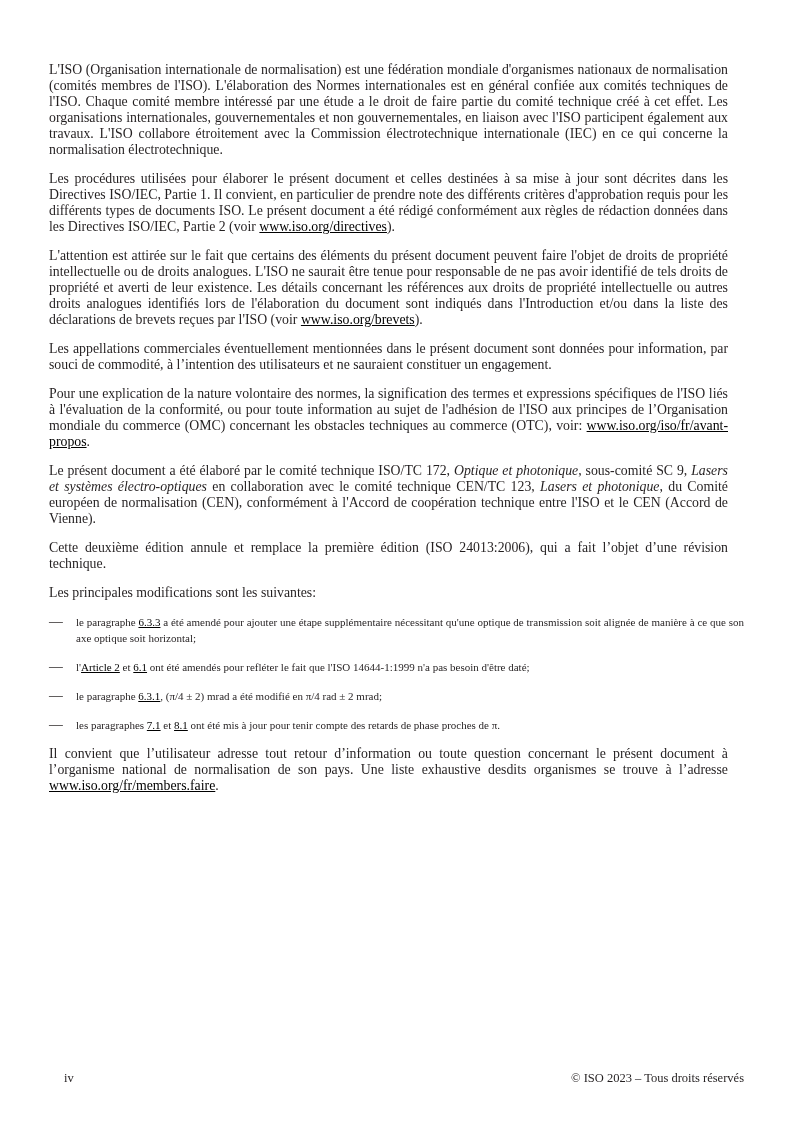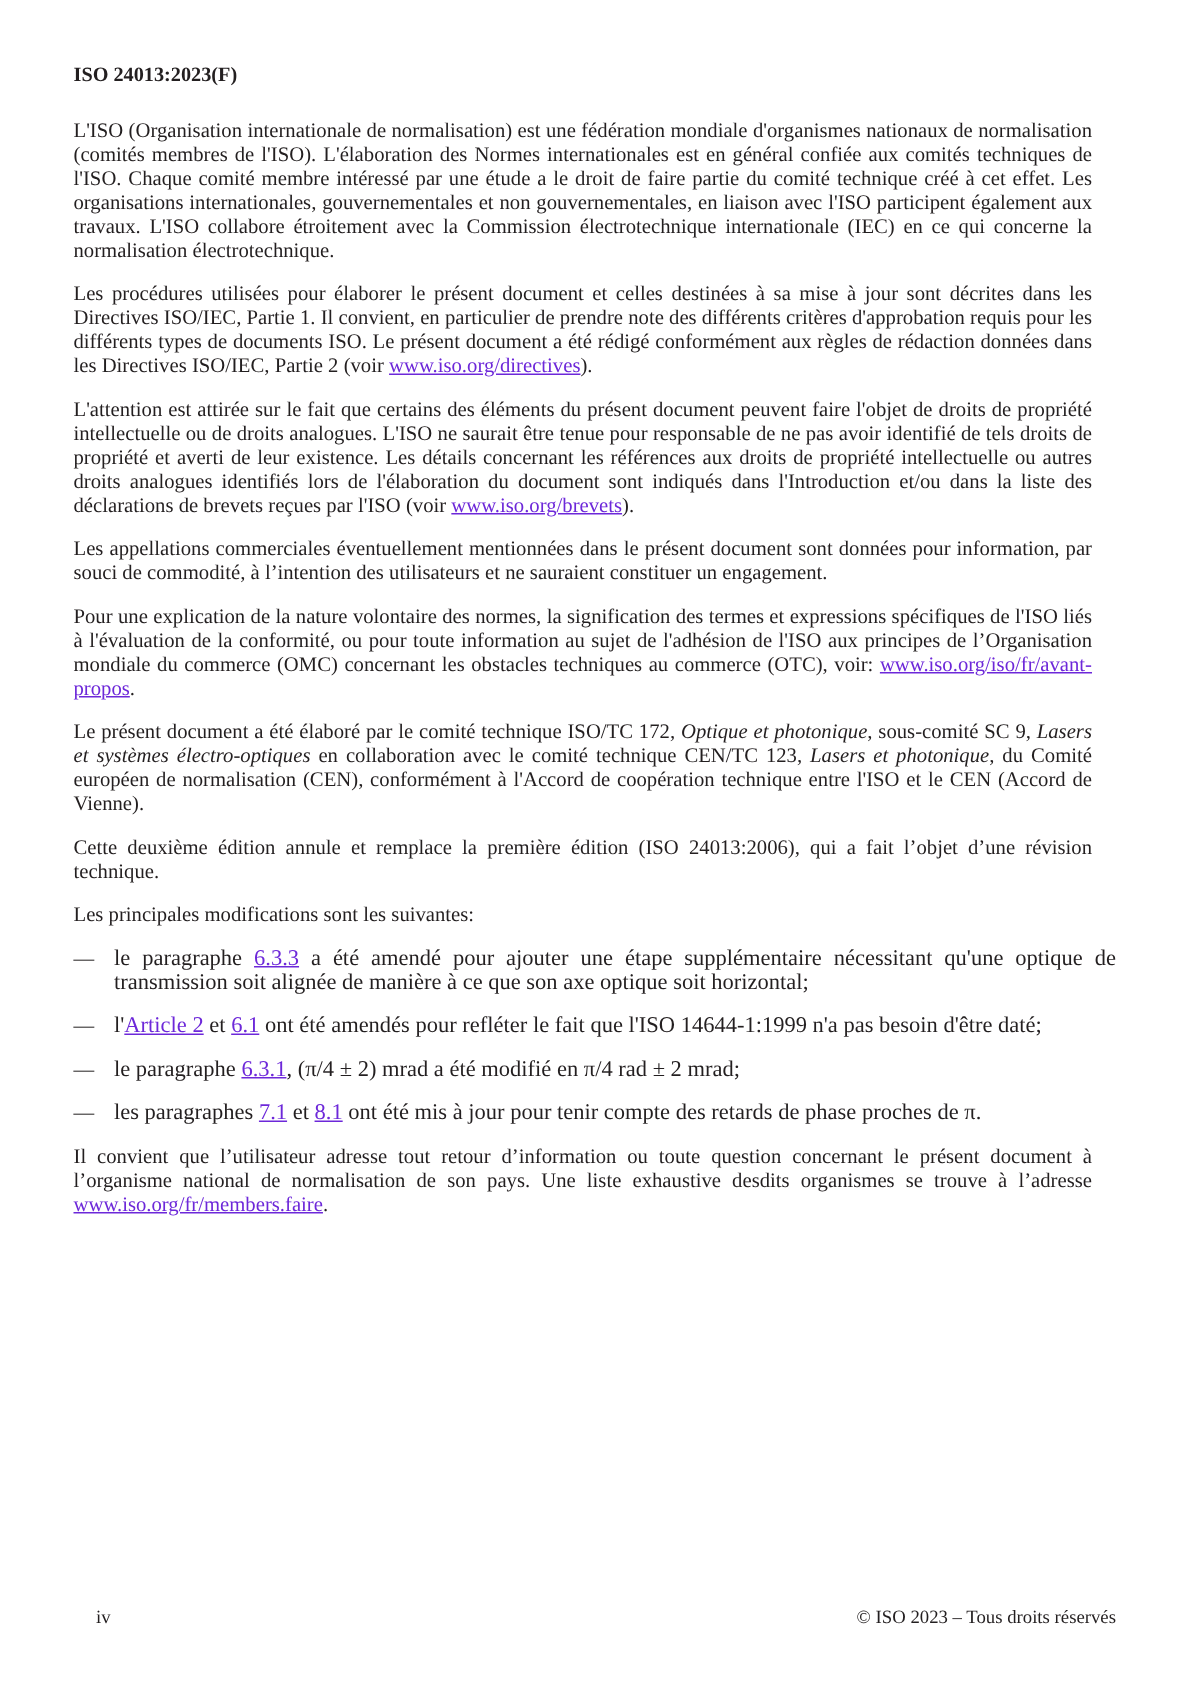--- a/index.html
+++ b/index.html
@@ -45,47 +45,46 @@
     display: flex;
     margin: 0 0 13px 0;
   }
   .content .li .dash {
     flex: 0 0 27px;
     font-size: 13.8px;
     line-height: 16px;
   }
   .content .li p.li-text {
     flex: 1 1 auto;
-    font-size: 15px;
+    font-size: 11px;
     line-height: 16px;
     text-align: justify;
     margin: 0;
   }
   a.link {
-    color: #6d28d9;
+    color: #000000;
     text-decoration: underline;
     cursor: pointer;
   }
   .footer {
     position: absolute;
     left: 64px;
     right: 49px;
     bottom: 36px;
     display: flex;
     justify-content: space-between;
     align-items: baseline;
     font-size: 12.5px;
     line-height: 15px;
   }
 </style>
 </head>
 <body>
 
 <div class="page">
-  <div class="doc-ref">ISO 24013:2023(F)</div>
 
 
   <div class="content" id="content">
       <p class="para">L'ISO (Organisation internationale de normalisation) est une fédération mondiale d'organismes nationaux de normalisation (comités membres de l'ISO). L'élaboration des Normes internationales est en général confiée aux comités techniques de l'ISO. Chaque comité membre intéressé par une étude a le droit de faire partie du comité technique créé à cet effet. Les organisations internationales, gouvernementales et non gouvernementales, en liaison avec l'ISO participent également aux travaux. L'ISO collabore étroitement avec la Commission électrotechnique internationale (IEC) en ce qui concerne la normalisation électrotechnique.</p>
       <p class="para">Les procédures utilisées pour élaborer le présent document et celles destinées à sa mise à jour sont décrites dans les Directives ISO/IEC, Partie 1. Il convient, en particulier de prendre note des différents critères d'approbation requis pour les différents types de documents ISO. Le présent document a été rédigé conformément aux règles de rédaction données dans les Directives ISO/IEC, Partie 2 (voir <a class="link" href="#">www.iso.org/directives</a>).</p>
       <p class="para">L'attention est attirée sur le fait que certains des éléments du présent document peuvent faire l'objet de droits de propriété intellectuelle ou de droits analogues. L'ISO ne saurait être tenue pour responsable de ne pas avoir identifié de tels droits de propriété et averti de leur existence. Les détails concernant les références aux droits de propriété intellectuelle ou autres droits analogues identifiés lors de l'élaboration du document sont indiqués dans l'Introduction et/ou dans la liste des déclarations de brevets reçues par l'ISO (voir <a class="link" href="#">www.iso.org/brevets</a>).</p>
       <p class="para">Les appellations commerciales éventuellement mentionnées dans le présent document sont données pour information, par souci de commodité, à l’intention des utilisateurs et ne sauraient constituer un engagement.</p>
       <p class="para">Pour une explication de la nature volontaire des normes, la signification des termes et expressions spécifiques de l'ISO liés à l'évaluation de la conformité, ou pour toute information au sujet de l'adhésion de l'ISO aux principes de l’Organisation mondiale du commerce (OMC) concernant les obstacles techniques au commerce (OTC), voir: <a class="link" href="#">www.iso.org/iso/fr/avant-propos</a>.</p>
       <p class="para">Le présent document a été élaboré par le comité technique ISO/TC 172, <i>Optique et photonique</i>, sous-comité SC 9, <i>Lasers et systèmes électro-optiques</i> en collaboration avec le comité technique CEN/TC 123, <i>Lasers et photonique</i>, du Comité européen de normalisation (CEN), conformément à l'Accord de coopération technique entre l'ISO et le CEN (Accord de Vienne).</p>
       <p class="para">Cette deuxième édition annule et remplace la première édition (ISO 24013:2006), qui a fait l’objet d’une révision technique.</p>

